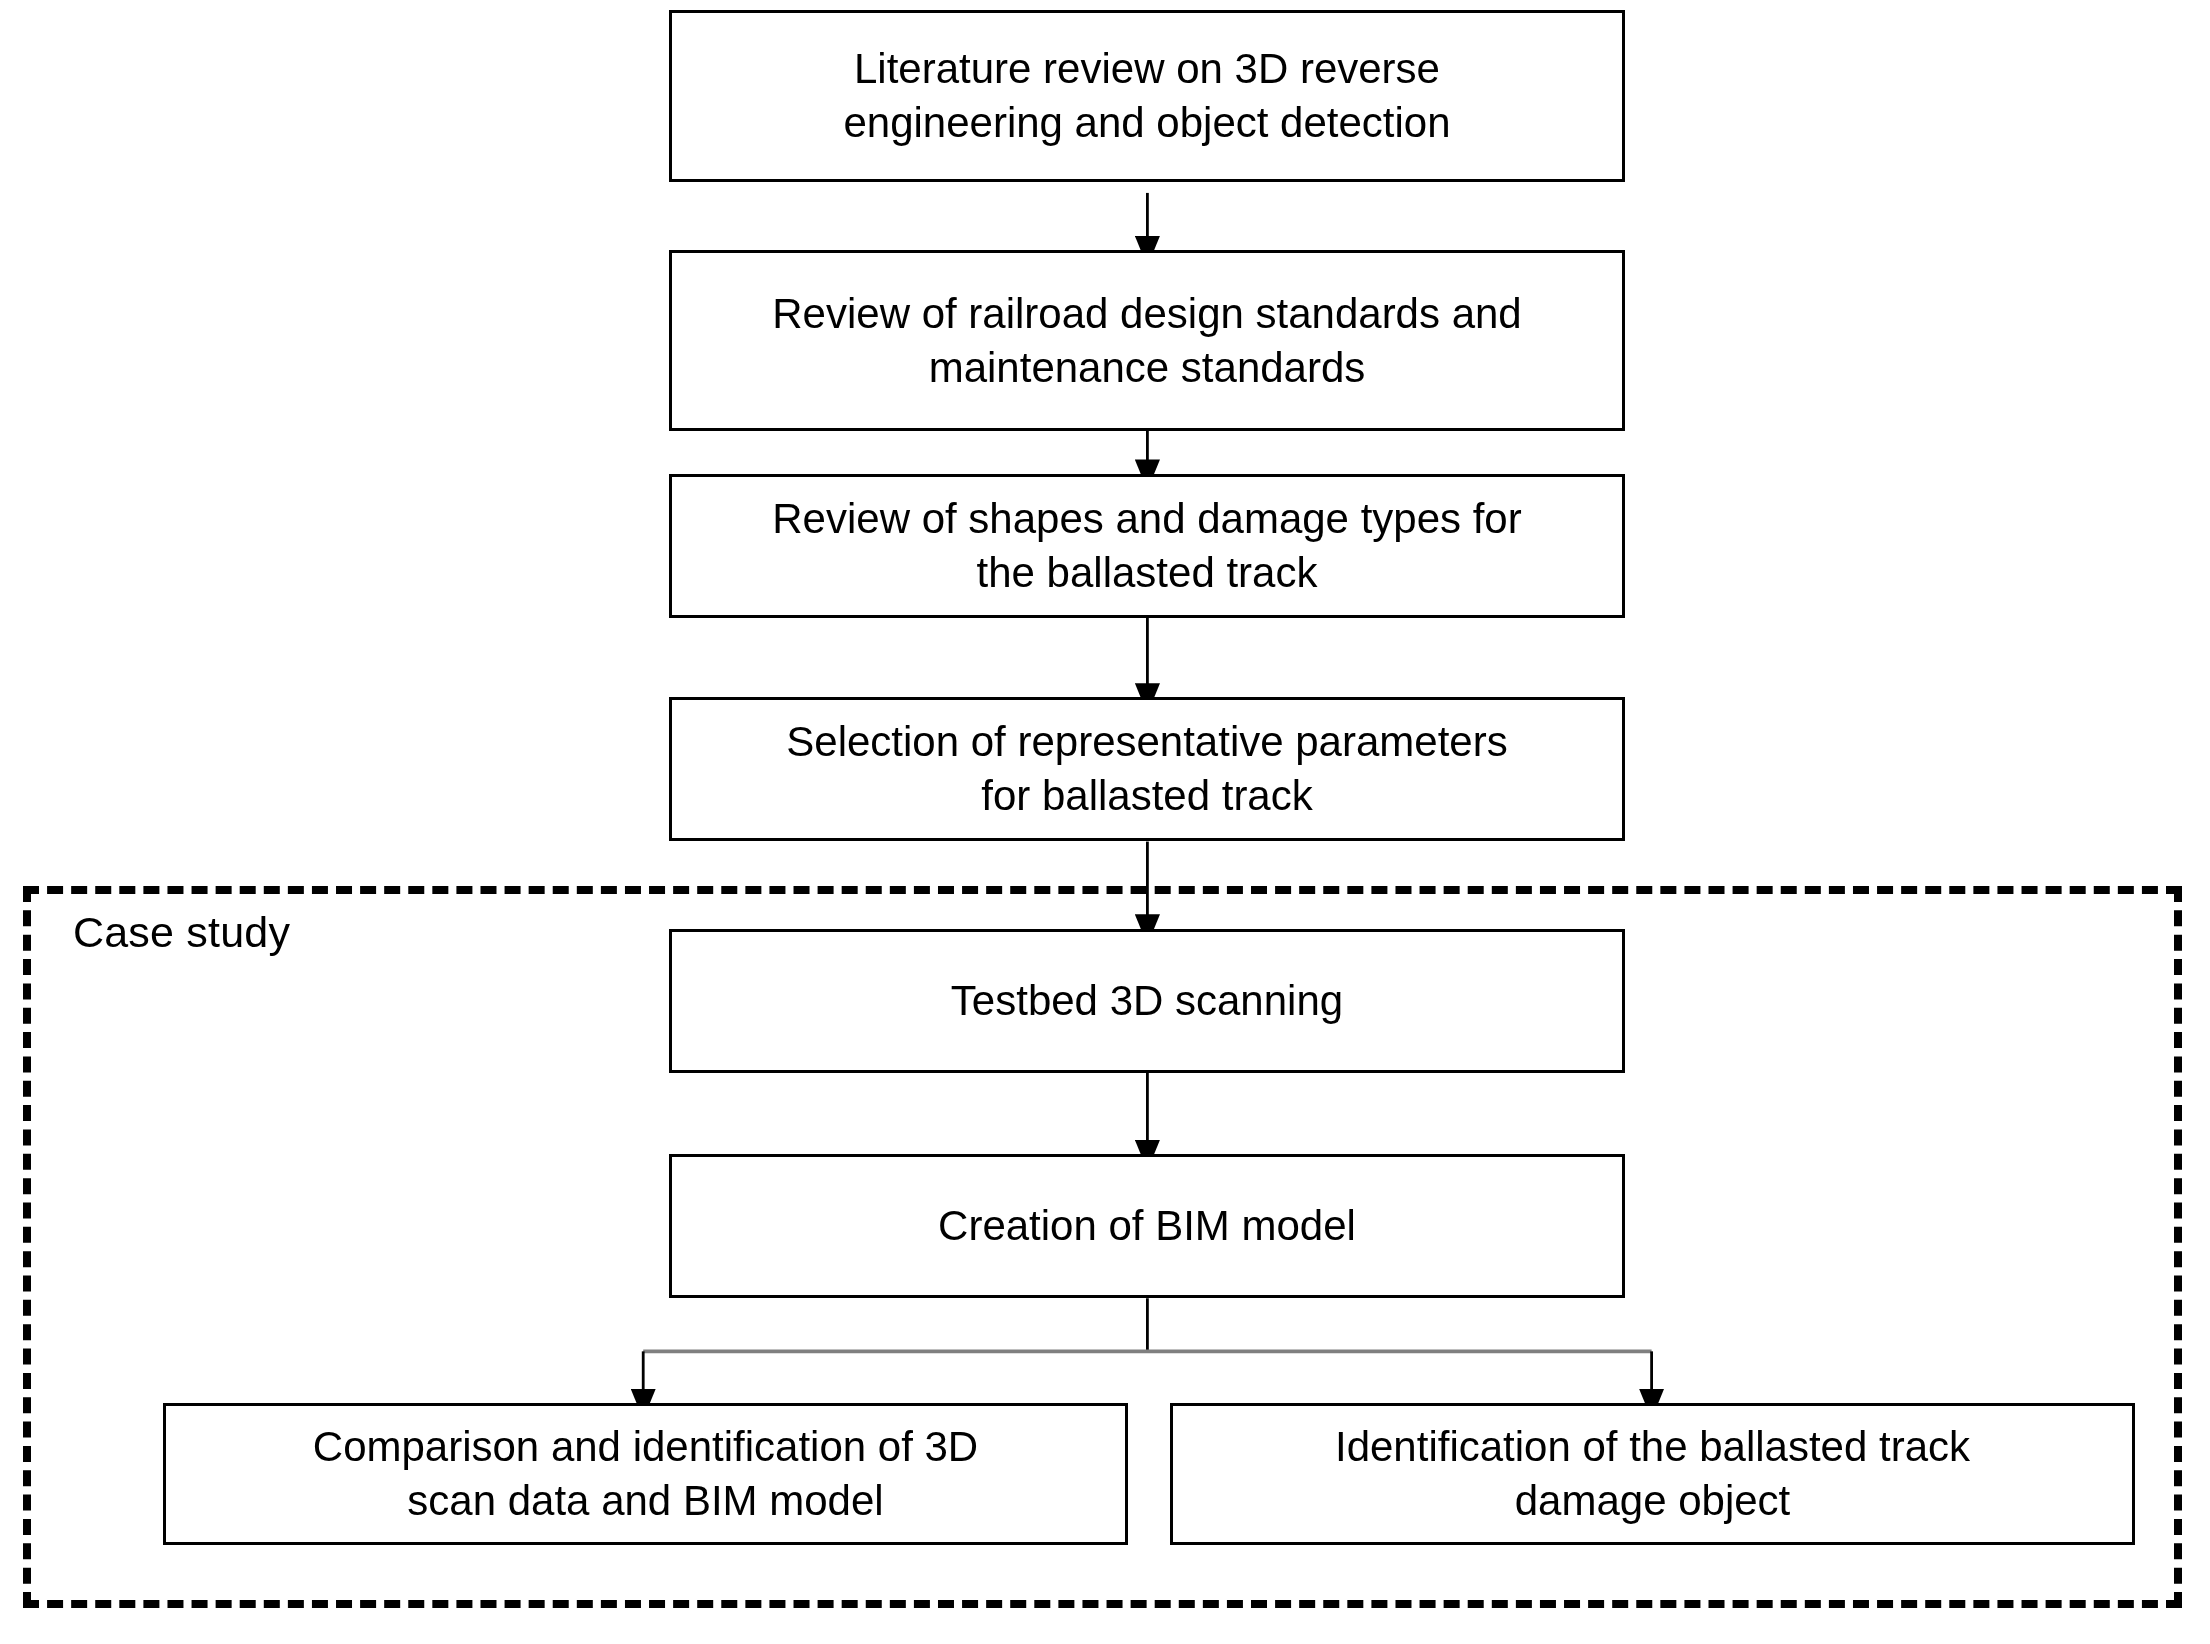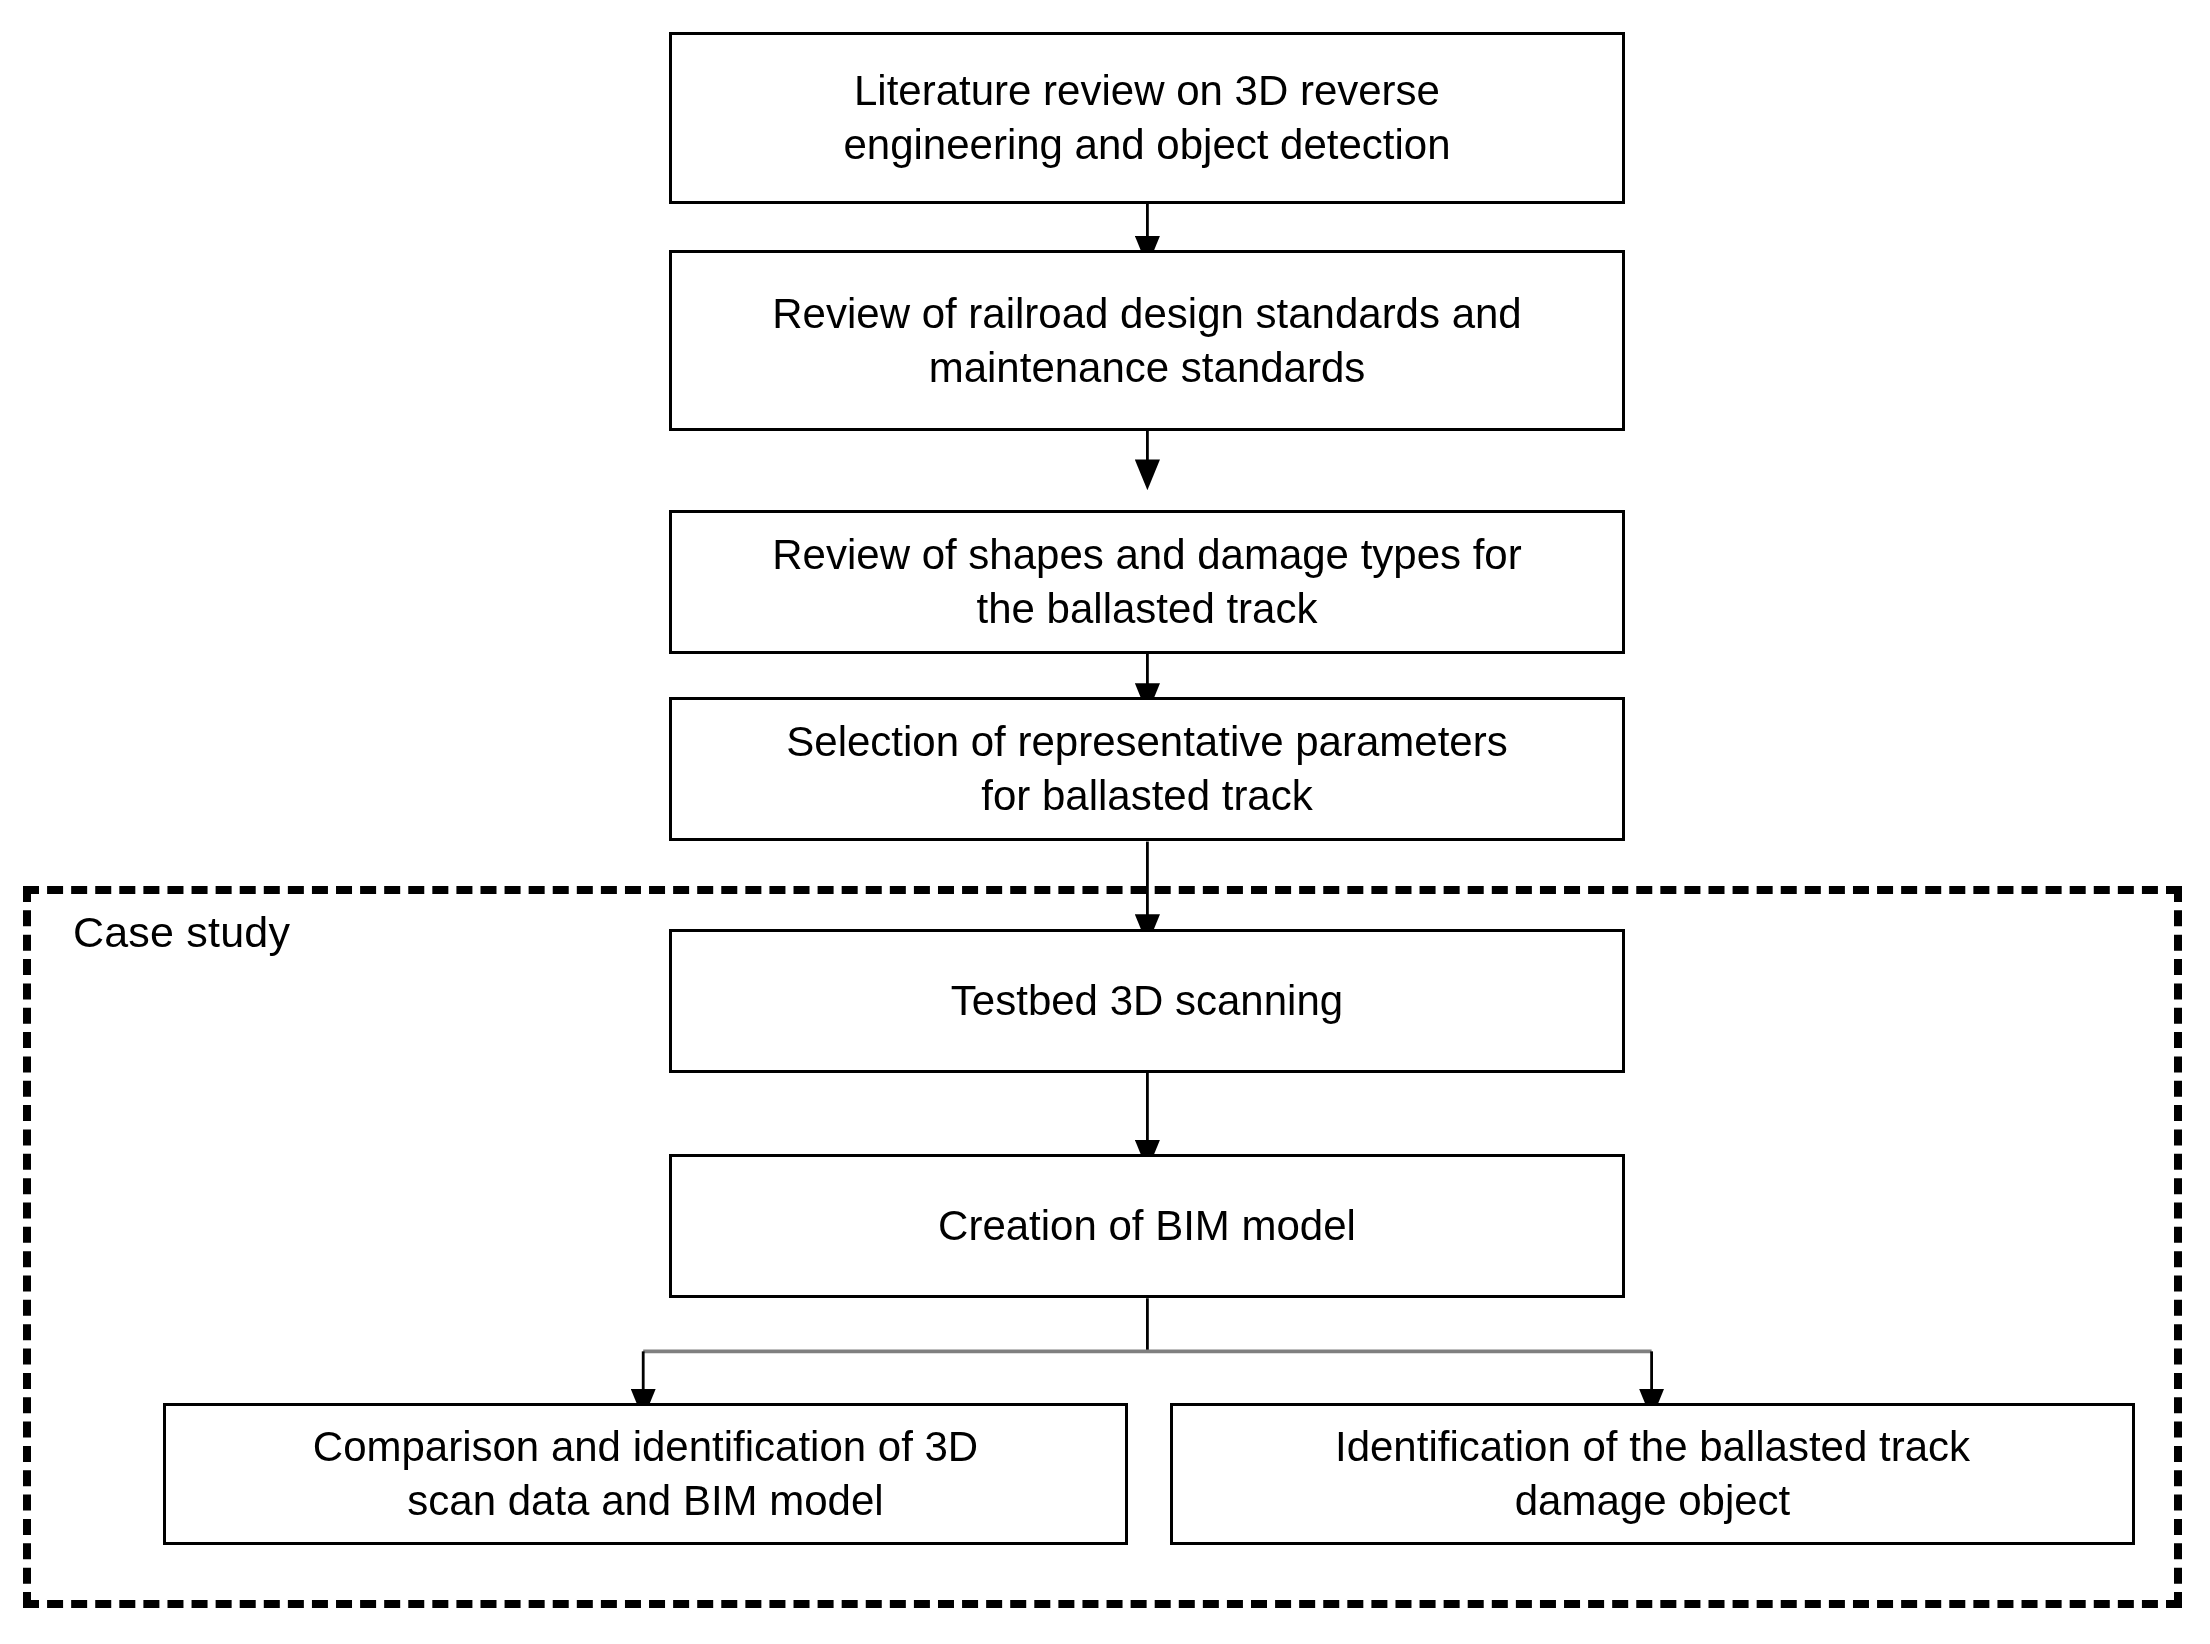--- a/index.html
+++ b/index.html
@@ -53,23 +53,23 @@
   }
   .node .node-text {
     font-size: 42px;
     line-height: 1.28;
     padding: 0 17px;
     white-space: pre-line;
   }
   
   .col { left: 669px; width: 956px; }
 
-  #node-1 { top: 32px;   height: 172px; align-items: center; }
+  #node-1 { top: 10px;   height: 172px; align-items: center; }
   #node-2 { top: 250px;  height: 181px; }
-  #node-3 { top: 474px;  height: 144px; margin-top: 36px; }
+  #node-3 { top: 474px;  height: 144px; }
   #node-4 { top: 697px;  height: 144px; }
   #node-5 { top: 929px;  height: 144px; }
   #node-6 { top: 1154px; height: 144px; }
 
   #node-7 {
     left: 163px; width: 965px;
     top: 1403px; height: 142px;
   }
   #node-8 {
     left: 1170px; width: 965px;

